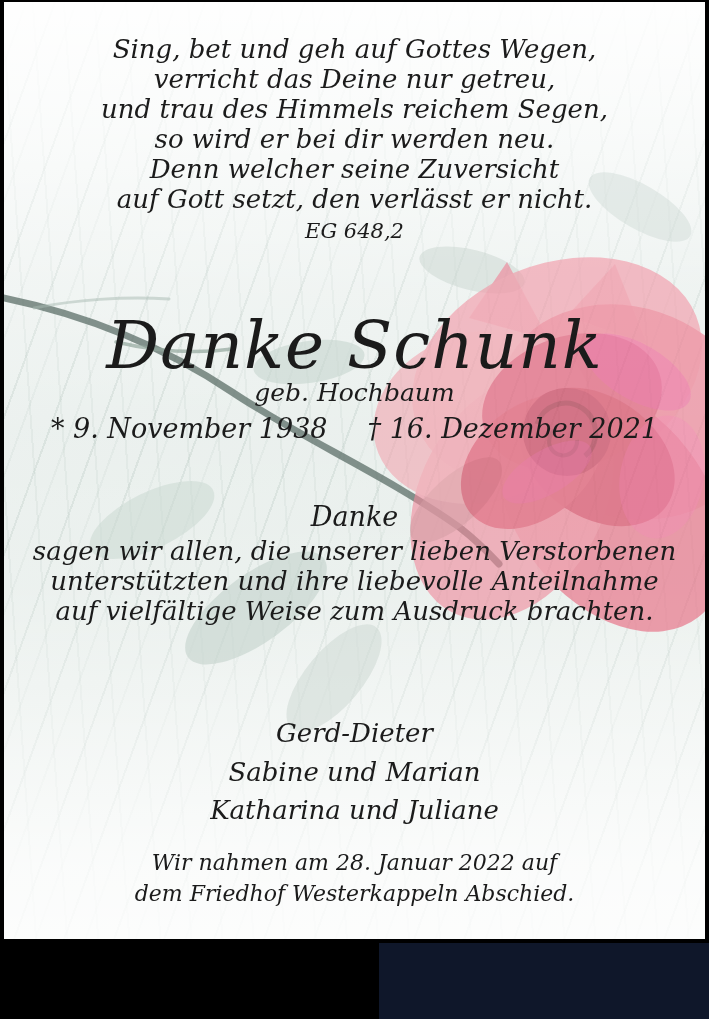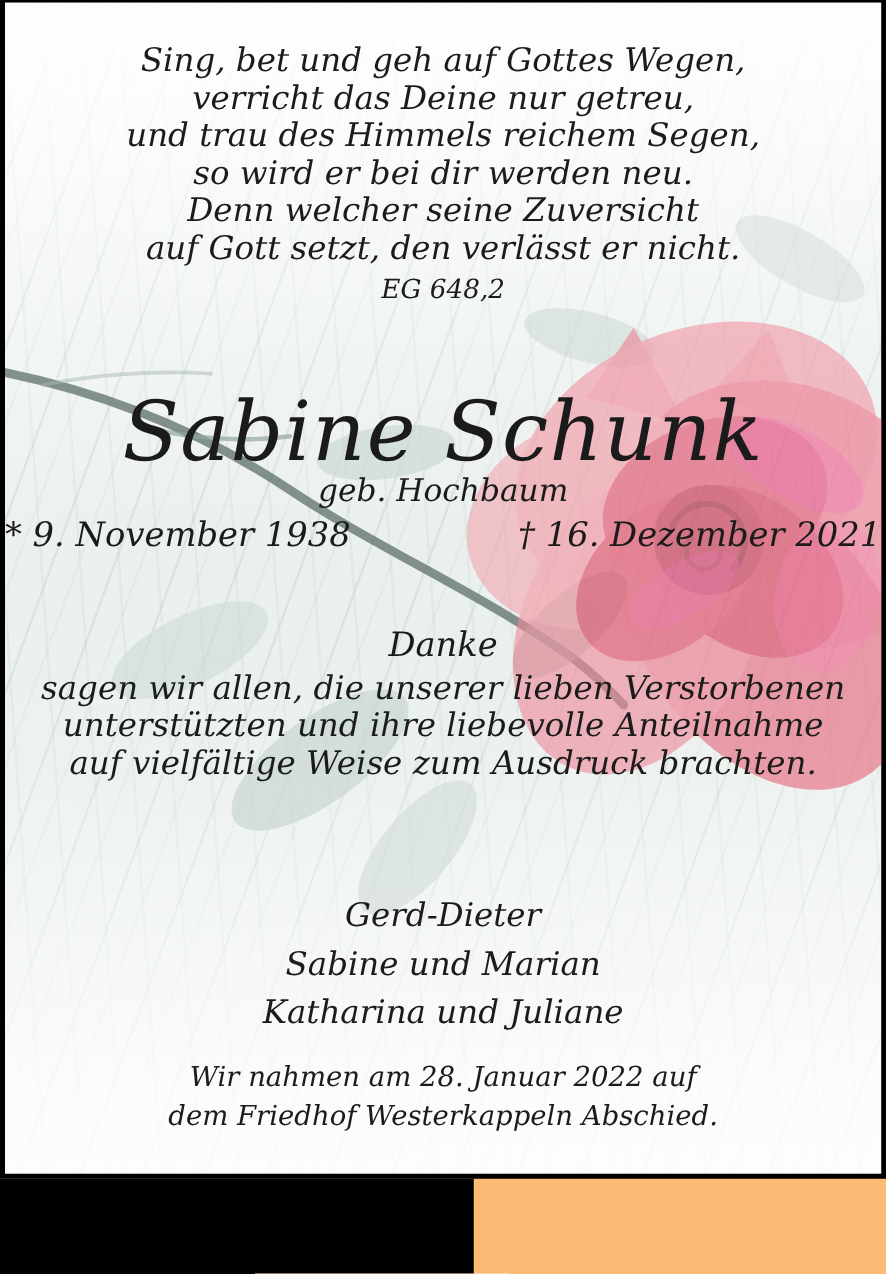--- a/index.html
+++ b/index.html
@@ -1,17 +1,17 @@
 <!DOCTYPE html>
 <html><head>
 <meta charset="utf-8">
 <style>
   html,body{margin:0;padding:0;background:#ffffff;}
   .page{
-    position:relative;width:709px;height:1019px;background:#fdba74;overflow:hidden;
+    position:relative;width:709px;height:1019px;background:#0f172a;overflow:hidden;
     font-family:"DejaVu Serif","Liberation Serif",serif;font-style:italic;color:#1b1b1b;
   }
   .card{
     position:absolute;left:0;top:0;width:709px;height:943px;box-sizing:border-box;
     border-style:solid;border-color:#000;border-width:2px 4px 4px 4px;
     background:
       linear-gradient(180deg, rgba(255,255,255,.95) 0%, rgba(255,255,255,.72) 14%,
         rgba(255,255,255,.38) 30%, rgba(255,255,255,.22) 46%, rgba(255,255,255,.30) 62%,
         rgba(255,255,255,.58) 78%, rgba(255,255,255,.82) 92%, rgba(255,255,255,.88) 100%),
       repeating-linear-gradient(110deg, rgba(148,172,162,.26) 0 2px, rgba(148,172,162,0) 2px 20px,
@@ -19,21 +19,21 @@
       repeating-linear-gradient(86deg, rgba(148,172,162,.15) 0 2px, rgba(148,172,162,0) 2px 31px),
       linear-gradient(165deg,#f0f4f2 0%,#e6edea 38%,#e2eae6 62%,#eaefec 100%);
   }
   .photo{position:absolute;left:0;top:0;width:701px;height:937px;pointer-events:none;}
   .content{position:absolute;left:0;top:0;width:701px;height:937px;}
   .content > div, .content > h1{position:absolute;left:0;right:0;text-align:center;margin:0;font-weight:normal;}
   .poem{top:32px;font-size:26px;line-height:30px;}
   .attribution{margin-top:4px;font-size:21px;line-height:26px;}
   .name{top:308px;font-size:66px;line-height:72px;letter-spacing:1px;}
   .maiden{top:378px;font-size:25px;line-height:26px;}
-  .dates{top:412px;font-size:27px;line-height:30px;display:flex;justify-content:space-between;gap:40px;}
+  .dates{top:412px;font-size:27px;line-height:30px;display:flex;justify-content:center;gap:40px;}
   .thanks-heading{top:497px;font-size:27px;line-height:36px;}
   .thanks{top:534px;font-size:26px;line-height:30px;}
   .mourners{top:712px;font-size:26px;line-height:38.5px;}
   .farewell{top:846px;font-size:22px;line-height:30.5px;}
   .redaction{position:absolute;left:0;top:943px;width:379px;height:76px;background:#000;}
 </style>
 </head>
 <body>
 
 <div class="page">
@@ -81,21 +81,21 @@
       <div class="poem">
         <div>Sing, bet und geh auf Gottes Wegen,</div>
         <div>verricht das Deine nur getreu,</div>
         <div>und trau des Himmels reichem Segen,</div>
         <div>so wird er bei dir werden neu.</div>
         <div>Denn welcher seine Zuversicht</div>
         <div>auf Gott setzt, den verlässt er nicht.</div>
         <div class="attribution">EG 648,2</div>
       </div>
 
-      <h1 class="name">Sabine Schunk</h1>
+      <h1 class="name">Danke Schunk</h1>
       <div class="maiden">geb. Hochbaum</div>
 
       <div class="dates">
         <span>* 9. November 1938</span>
         <span>† 16. Dezember 2021</span>
       </div>
 
       <div class="thanks-heading">Danke</div>
 
       <div class="thanks">

